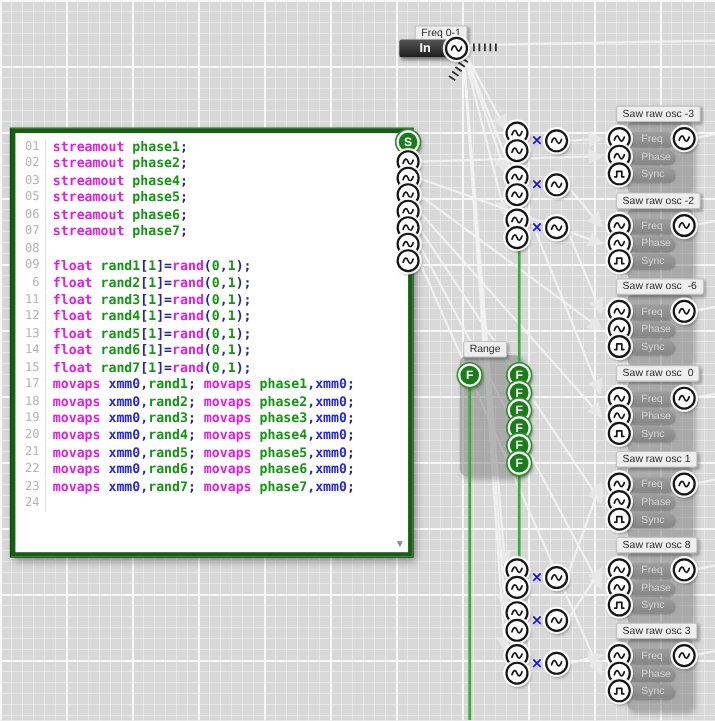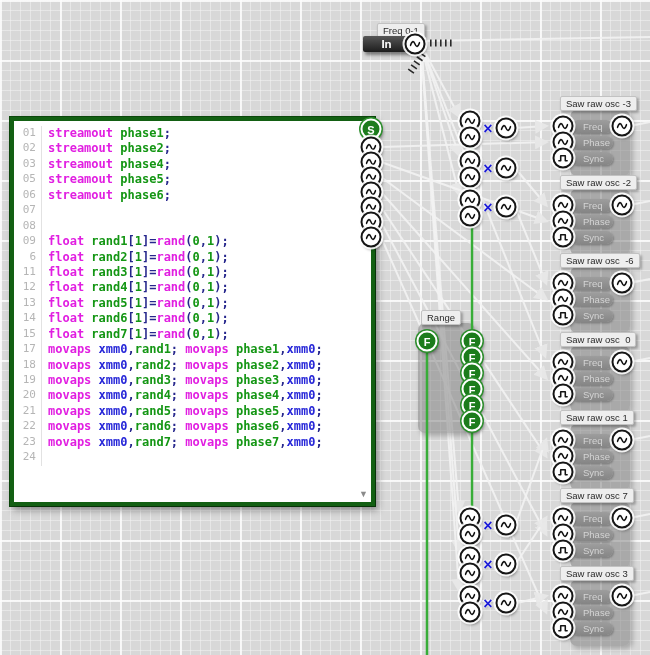--- a/index.html
+++ b/index.html
@@ -136,20 +136,21 @@
         <div class="code-line">
           <span class="ln" style="color: rgb(181, 181, 181);">05</span>
           <span class="ct"><span style="color: rgb(225, 30, 225);">streamout</span><span style="color: rgb(51, 51, 51);"> </span><span style="color: rgb(20, 150, 20);">phase5</span><span style="color: rgb(38, 38, 140);">;</span></span>
         </div>
         <div class="code-line">
           <span class="ln" style="color: rgb(181, 181, 181);">06</span>
           <span class="ct"><span style="color: rgb(225, 30, 225);">streamout</span><span style="color: rgb(51, 51, 51);"> </span><span style="color: rgb(20, 150, 20);">phase6</span><span style="color: rgb(38, 38, 140);">;</span></span>
         </div>
         <div class="code-line">
           <span class="ln" style="color: rgb(181, 181, 181);">07</span>
+          <span class="ct"><span style="color: rgb(225, 30, 225);">streamout</span><span style="color: rgb(51, 51, 51);"> </span><span style="color: rgb(20, 150, 20);">phase7</span><span style="color: rgb(38, 38, 140);">;</span></span>
         </div>
         <div class="code-line">
           <span class="ln" style="color: rgb(181, 181, 181);">08</span>
           <span class="ct"></span>
         </div>
         <div class="code-line">
           <span class="ln" style="color: rgb(181, 181, 181);">09</span>
           <span class="ct"><span style="color: rgb(225, 30, 225);">float</span><span style="color: rgb(51, 51, 51);"> </span><span style="color: rgb(20, 150, 20);">rand1</span><span style="color: rgb(38, 38, 140);">[</span><span style="color: rgb(20, 150, 20);">1</span><span style="color: rgb(38, 38, 140);">]=</span><span style="color: rgb(225, 30, 225);">rand</span><span style="color: rgb(38, 38, 140);">(</span><span style="color: rgb(20, 150, 20);">0</span><span style="color: rgb(38, 38, 140);">,</span><span style="color: rgb(20, 150, 20);">1</span><span style="color: rgb(38, 38, 140);">);</span></span>
         </div>
         <div class="code-line">
@@ -393,21 +394,21 @@
         <svg width="11" height="11" viewBox="0 0 12 12">
           <path d="M1.5,9 L3.5,9 L3.5,3.5 L8.5,3.5 L8.5,9 L10.5,9" stroke="#141414" stroke-width="1.7" fill="none" stroke-linecap="round" stroke-linejoin="round"></path>
         </svg>
       </div>
       <div class="snode" style="left: 622px; top: 440px;">
         <svg width="11" height="11" viewBox="0 0 12 12">
           <path d="M1,7.5 C2.8,2.3 4.6,2.3 6,6 C7.4,9.7 9.2,9.7 11,4.5" stroke="#141414" stroke-width="1.7" fill="none" stroke-linecap="round"></path>
         </svg>
       </div>
   <div>
-    <div class="labelbox osc-label" style="left: 560px; top: 488px;">Saw raw osc 7</div>
+    <div class="labelbox osc-label" style="left: 560px; top: 488px;">Saw raw osc 8</div>
     <div class="modbody osc-body" style="left: 570px; top: 502px; width: 60px; height: 66px;"></div>
   </div>
 <div class="pill" style="left: 571px; top: 511.5px; width: 42px;">Freq</div>
       <div class="snode" style="left: 563px; top: 518px;">
         <svg width="11" height="11" viewBox="0 0 12 12">
           <path d="M1,7.5 C2.8,2.3 4.6,2.3 6,6 C7.4,9.7 9.2,9.7 11,4.5" stroke="#141414" stroke-width="1.7" fill="none" stroke-linecap="round"></path>
         </svg>
       </div>
       <div class="pill" style="left: 571px; top: 527.5px; width: 42px;">Phase</div>
       <div class="snode" style="left: 563px; top: 534px;">

